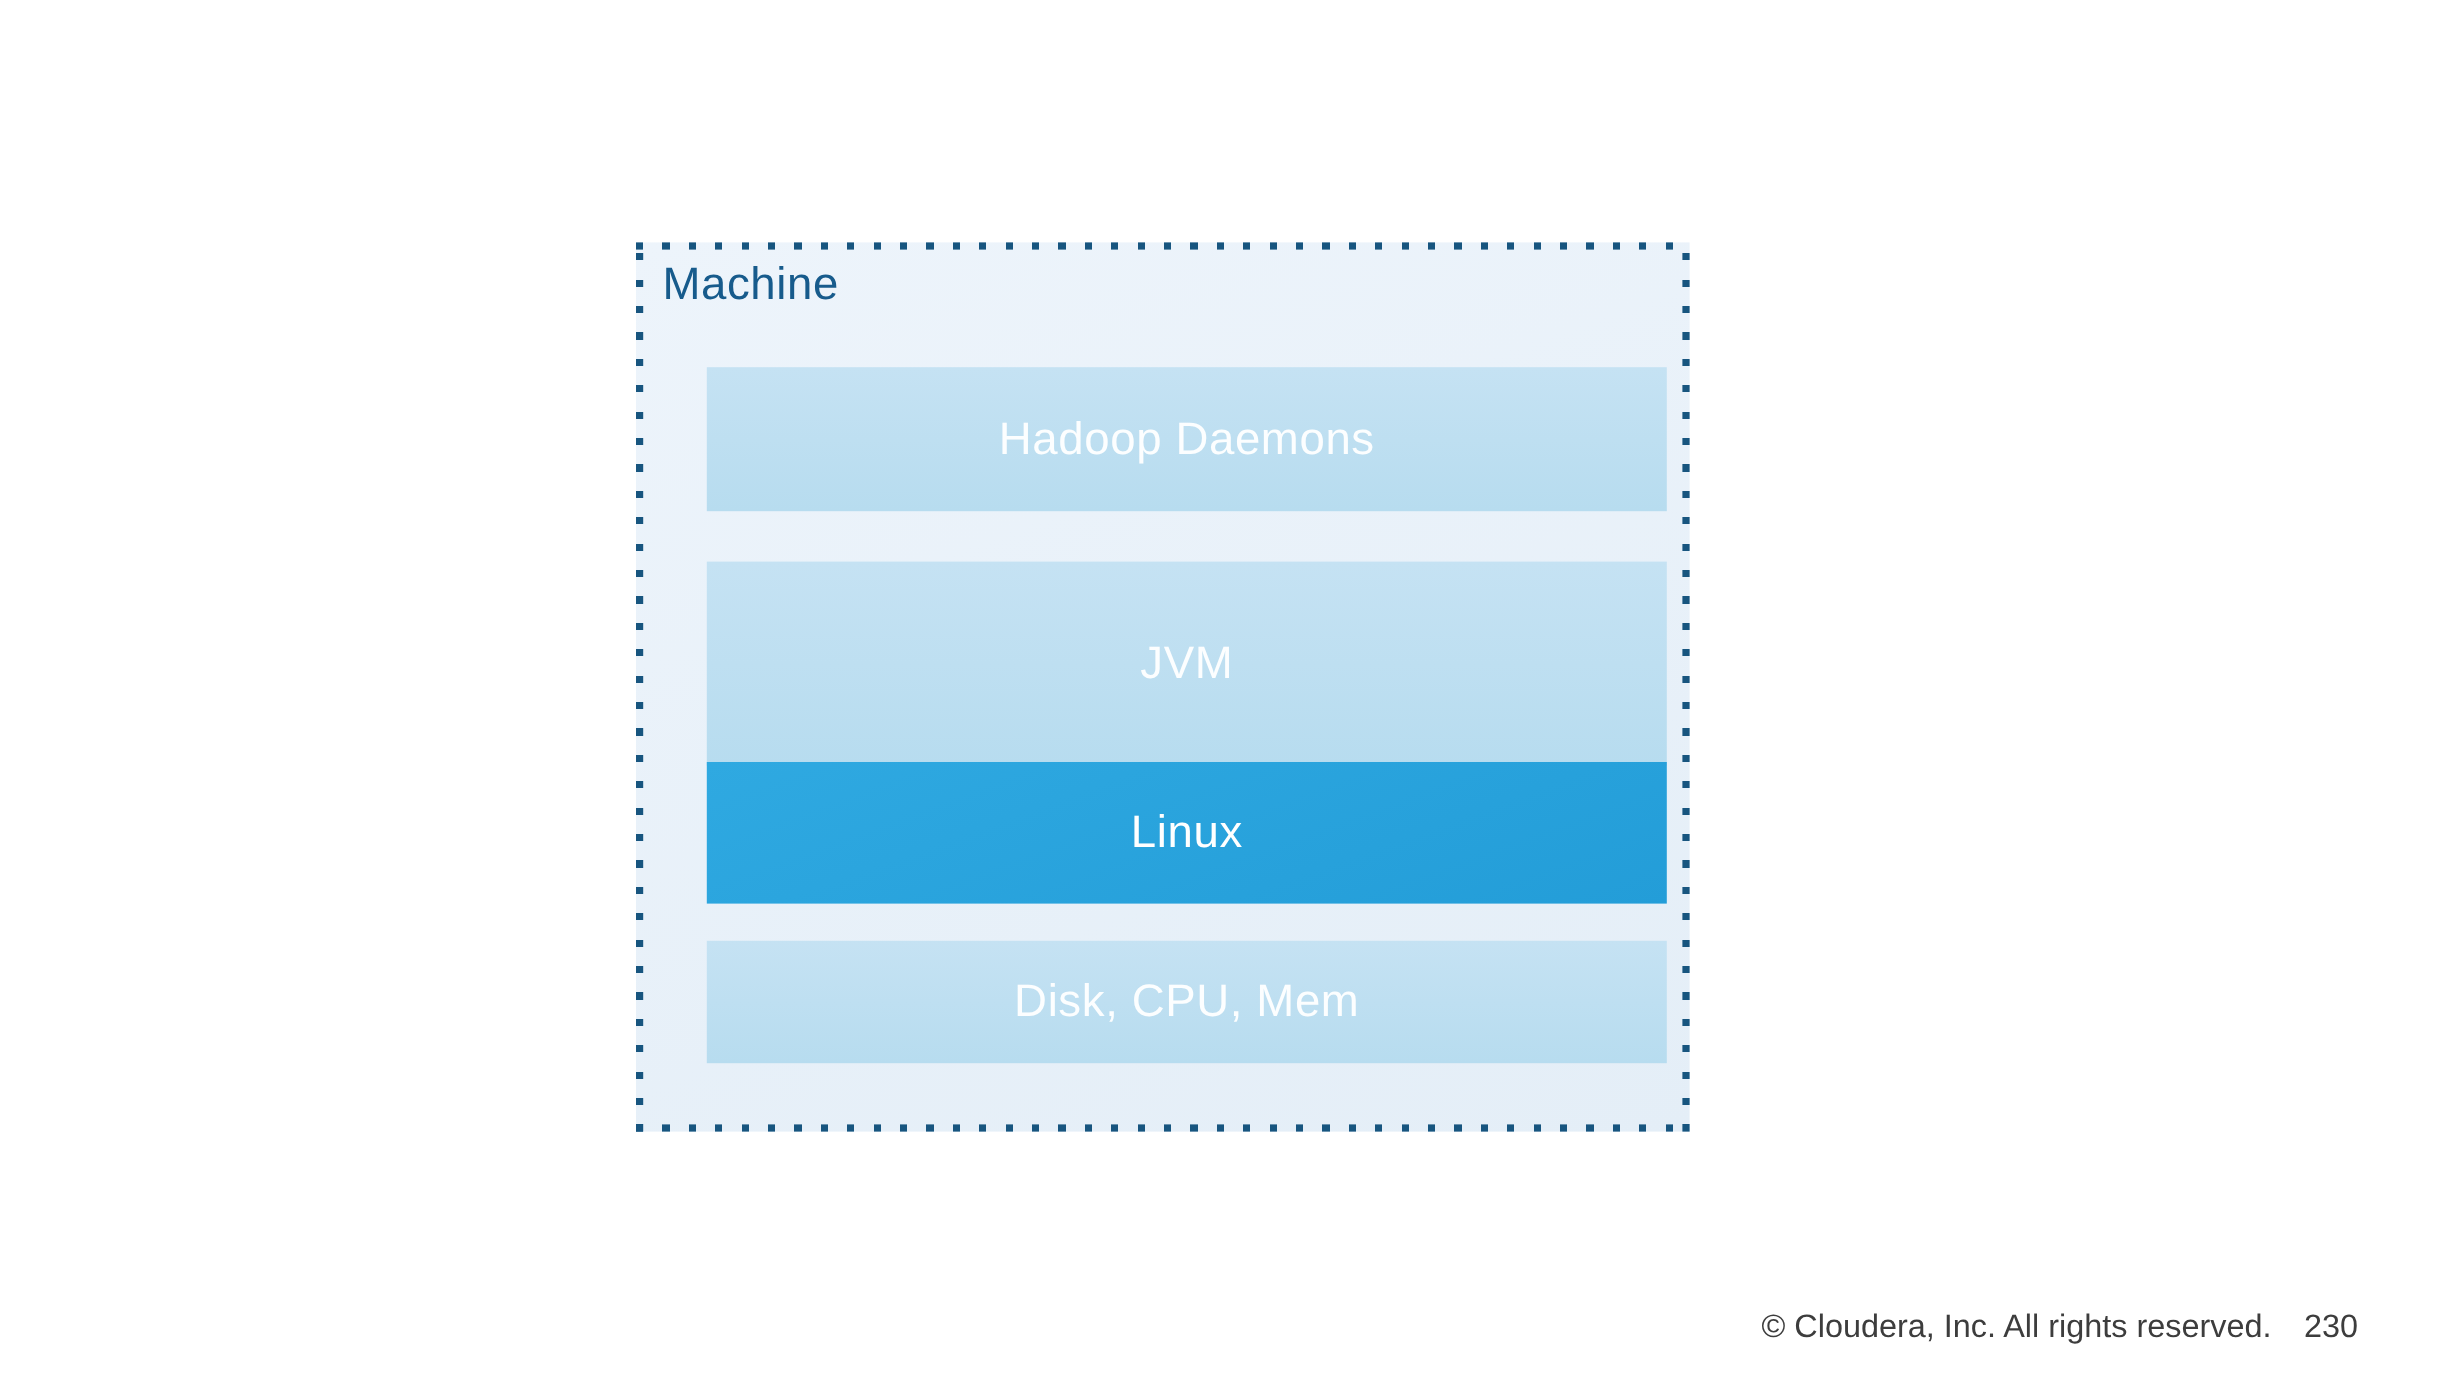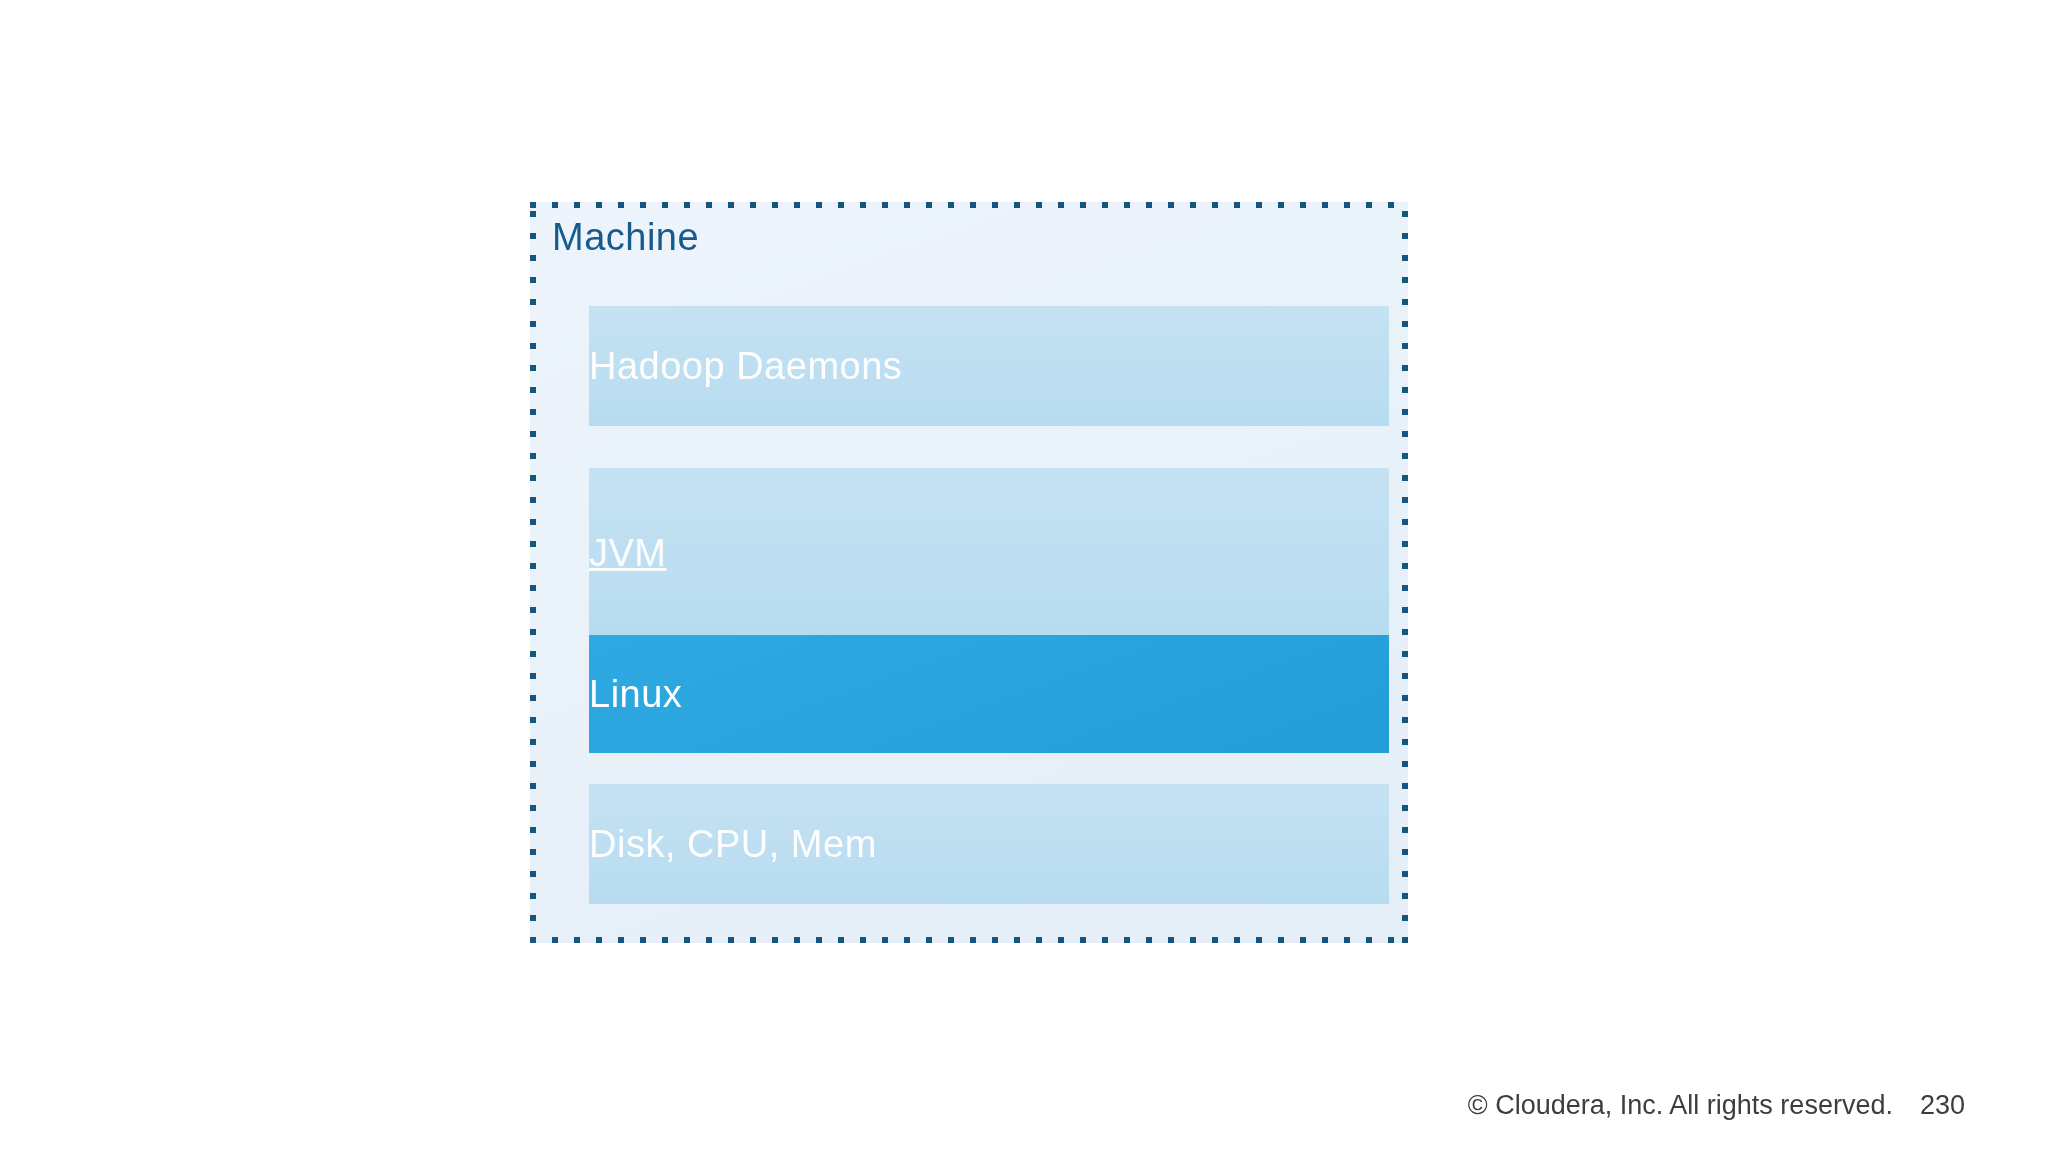--- a/index.html
+++ b/index.html
@@ -45,36 +45,37 @@
     color: #175b8c;
     letter-spacing: 0.5px;
   }
 
   .layer {
     position: absolute;
     left: 59px;
     width: 800px;
     display: flex;
     align-items: center;
+    justify-content: center;
     font-size: 38px;
     letter-spacing: 0.5px;
   }
   .layer.light {
     background: linear-gradient(180deg, #c5e2f3 0%, #b7dcef 100%);
     color: rgba(255, 255, 255, 0.95);
   }
   .layer.highlight {
     background: linear-gradient(160deg, #2fa9e1 0%, #239dd8 100%);
     color: #ffffff;
     margin-top: 16px;
   }
   .layer-1 { top: 104px; height: 120px; }
-  .layer-2 { top: 266px; height: 170px; text-decoration: underline; }
+  .layer-2 { top: 266px; height: 170px; }
   .layer-3 { top: 417px; height: 118px; }
-  .layer-4 { top: 582px; height: 120px; }
+  .layer-4 { top: 582px; height: 102px; }
 
   .footer {
     position: absolute;
     top: 1090px;
     right: 83px;
     display: flex;
     align-items: center;
     gap: 27px;
     font-size: 27px;
     color: #3d3d3d;

